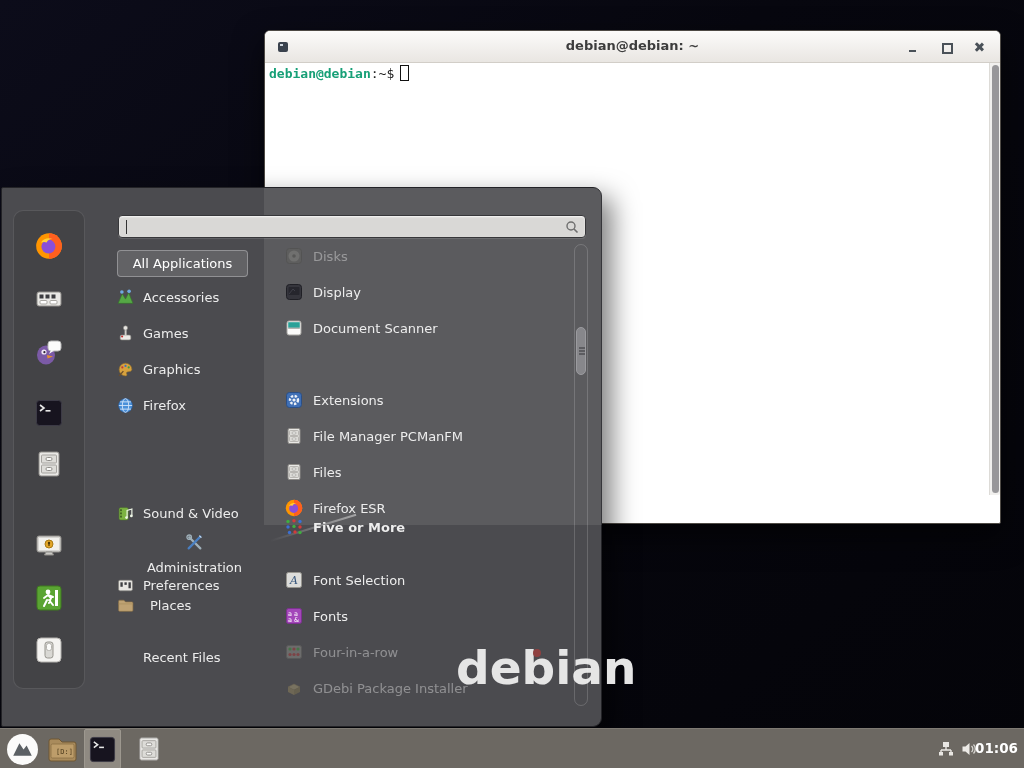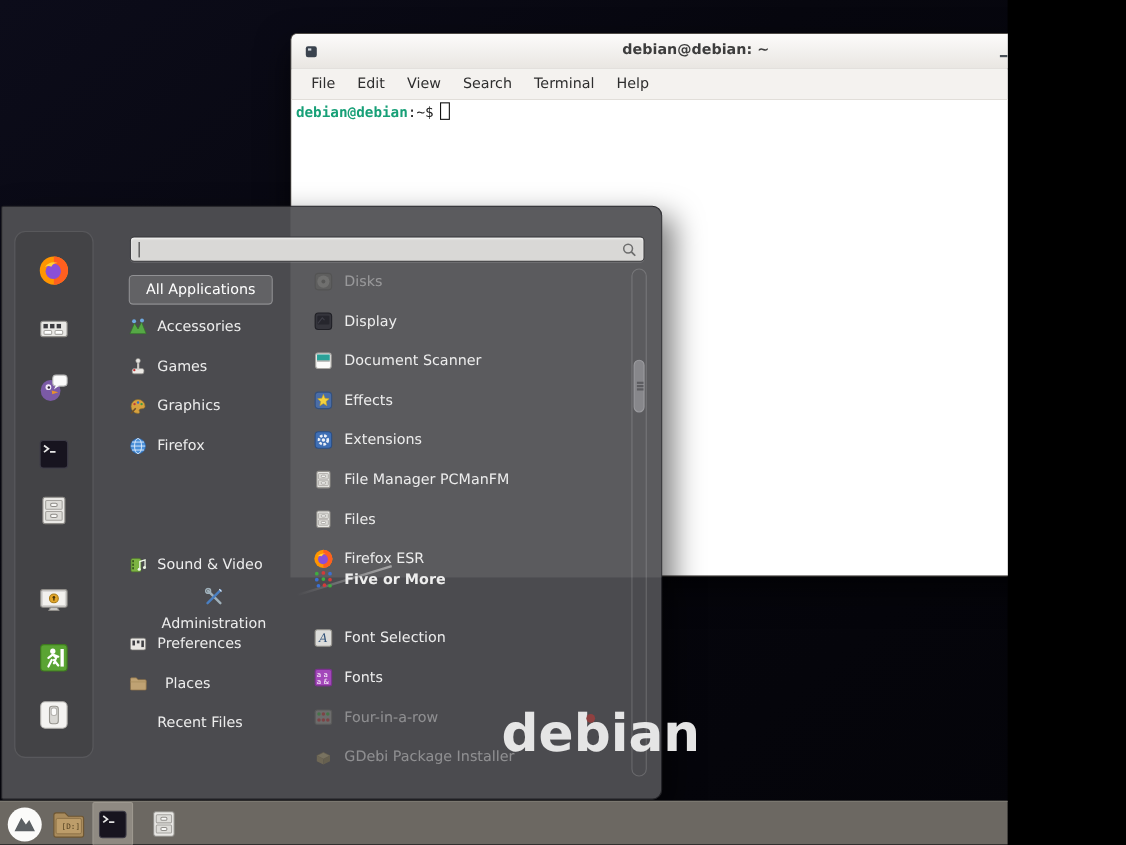--- a/index.html
+++ b/index.html
@@ -1,17 +1,17 @@
 <!DOCTYPE html>
 <html><head>
 <meta charset="utf-8">
 <style>
   * { margin:0; padding:0; box-sizing:border-box; }
   body { background:#000; font-family:"DejaVu Sans", sans-serif; }
-  .screen{ position:relative; width:916px; height:768px; overflow:hidden;
+  .screen{ position:relative; width:1024px; height:768px; overflow:hidden;
            background:linear-gradient(140deg,#0c0c1a 0%,#07070f 40%,#040409 100%); }
 
   
   .terminal{ position:absolute; left:264px; top:30px; width:737px; height:494px;
              background:#fff; border:1px solid #4e4a45; border-radius:6px 6px 2px 2px;
              box-shadow:0 12px 30px rgba(0,0,0,.6); }
   .titlebar{ position:relative; height:32px; background:linear-gradient(#fcfbfa,#e9e6e2);
              border-bottom:1px solid #d2cec8; border-radius:5px 5px 0 0; }
   .titlebar .win-icon{ position:absolute; left:13px; top:11px; width:10px; height:10px;
              background:#3a424d; border-radius:2px; }
@@ -89,28 +89,20 @@
 <div class="screen">
 
   <div class="terminal">
     <div class="titlebar">
       <span class="win-icon"></span>
       <div class="win-title">debian@debian: ~</div>
       <span class="win-btn btn-min" style="right:80px;"></span>
       <span class="win-btn btn-max" style="right:47px;"></span>
       <span class="win-btn btn-close" style="right:14px;"></span>
     </div>
-    <div class="menubar">
-      <span class="mitem">File</span>
-      <span class="mitem">Edit</span>
-      <span class="mitem">View</span>
-      <span class="mitem">Search</span>
-      <span class="mitem">Terminal</span>
-      <span class="mitem">Help</span>
-    </div>
     <div class="term-body">
       <span class="prompt-user">debian@debian</span><span class="prompt-rest">:~$</span><span class="term-cursor"></span>
       <div class="term-scroll">
           <div class="thumb"></div>
         </div>
     </div>
   </div>
 
   <div class="appmenu">
     <div class="see-through"></div>
@@ -261,21 +253,21 @@
     </div>
     <div class="cat-row" style="top:382px;">
       <svg class="icon16" viewBox="0 0 16 16">
         <rect x="1.5" y="3" width="13" height="10" rx="1.4" fill="#e9e7e3" stroke="#84827e" stroke-width=".6"></rect>
         <rect x="3.2" y="5" width="2.2" height="4.2" fill="#3e3e42"></rect>
         <rect x="7" y="5" width="2.2" height="2.4" fill="#3e3e42"></rect>
         <rect x="10.8" y="5" width="2.2" height="5.6" fill="#3e3e42"></rect>
       </svg>
       <span>Preferences</span>
     </div>
-    <div class="cat-row" style="top:418px;gap:16px;">
+    <div class="cat-row" style="top:402px;gap:16px;">
       <svg class="icon16" viewBox="0 0 16 16">
         <path d="M1.5 4 a1 1 0 0 1 1 -1 h4 l1.5 1.6 h6 a1 1 0 0 1 1 1 v6.9 a1 1 0 0 1 -1 1 h-11.5 a1 1 0 0 1 -1 -1 z" fill="#bfa273" stroke="#8a6f45" stroke-width=".6"></path>
         <path d="M1.5 6.5 h13.5" stroke="#a98e5f" stroke-width=".7"></path>
       </svg>
       <span>Places</span>
     </div>
     <div class="cat-row" style="top:454px; padding-left:26px;">
       <span>Recent Files</span>
     </div>
 
@@ -295,27 +287,20 @@
       </svg>
       <span>Display</span>
     </div>
     <div class="app-row" style="top:125px;">
       <svg class="icon18" viewBox="0 0 18 18">
         <rect x="2" y="2" width="14" height="14" rx="2" fill="#fbfbfa" stroke="#a9a7a3"></rect>
         <rect x="3.2" y="3.2" width="11.6" height="5.5" fill="#2aa198"></rect>
         <path d="M3.2 9.2 h11.6" stroke="#7a7a76" stroke-width=".8"></path>
       </svg>
       <span>Document Scanner</span>
-    </div>
-    <div class="app-row" style="top:161px;">
-      <svg class="icon18" viewBox="0 0 18 18">
-        <rect x="1.5" y="1.5" width="15" height="15" rx="3" fill="#4a6da7" stroke="#32507f"></rect>
-        <path d="M9 3.5 l1.4 3.6 3.8.4 -2.8 2.5 .8 3.8 -3.2 -2 -3.2 2 .8 -3.8 -2.8 -2.5 3.8 -.4 z" fill="#f5d23e" stroke="#c9a41f" stroke-width=".5"></path>
-      </svg>
-      <span>Effects</span>
     </div>
     <div class="app-row" style="top:197px;">
       <svg class="icon18" viewBox="0 0 18 18">
         <rect x="1.5" y="1.5" width="15" height="15" rx="3" fill="#3f6fb5" stroke="#2b4f86"></rect>
         <circle cx="9" cy="9" r="4" fill="none" stroke="#eef2f8" stroke-width="2.4" stroke-dasharray="2.4 1.4"></circle>
         <circle cx="9" cy="9" r="1.6" fill="#eef2f8"></circle>
       </svg>
       <span>Extensions</span>
     </div>
     <div class="app-row" style="top:233px;">

